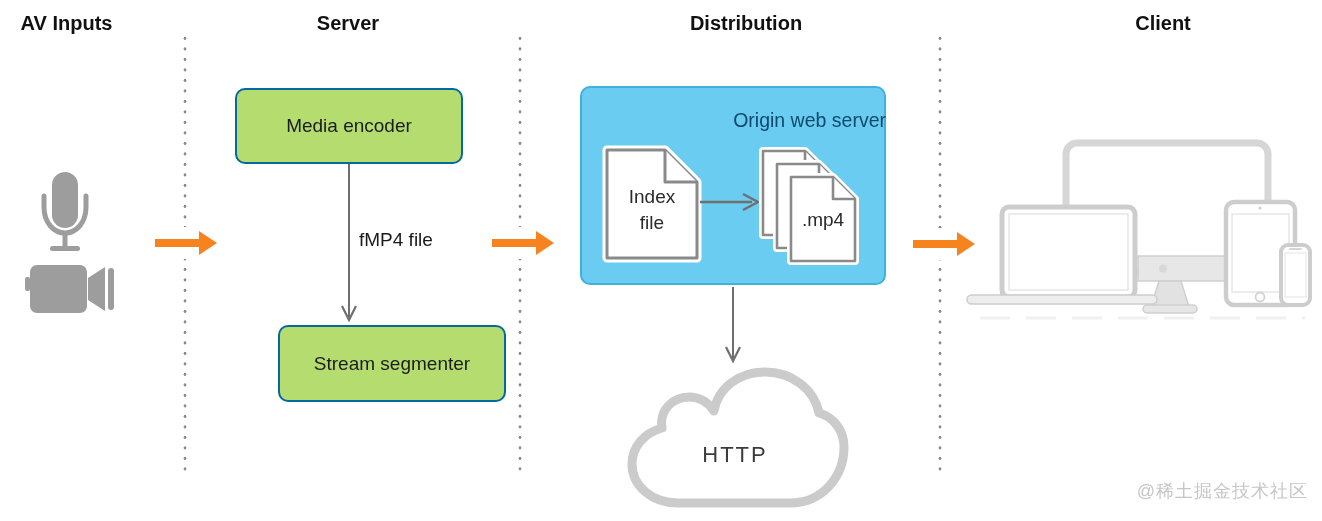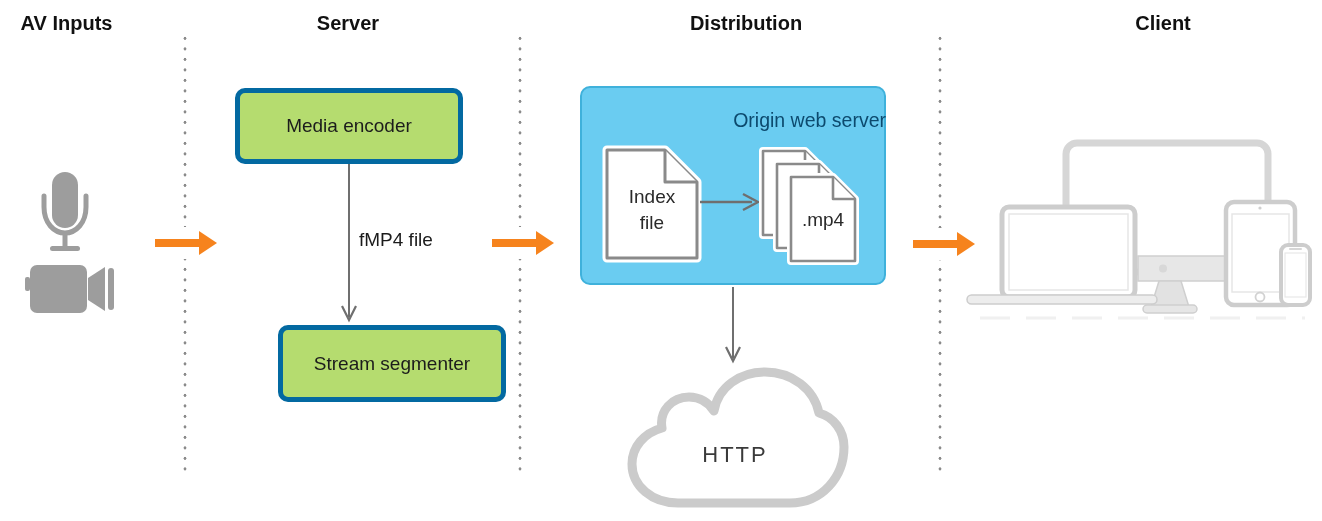--- a/index.html
+++ b/index.html
@@ -34,21 +34,21 @@
   .oarrow .head {
     width: 0; height: 0;
     border-left: 18px solid #f6831d;
     border-top: 12px solid rgba(0,0,0,0);
     border-bottom: 12px solid rgba(0,0,0,0);
   }
 
   
   .greenbox {
     position: absolute; width: 228px;
-    background: #b5dc6f; border: 5px solid #0369a1; border-radius: 10px;
+    background: #b5dc6f; border: 2px solid #0369a1; border-radius: 10px;
     display: flex; align-items: center; justify-content: center;
     font-size: 19px; color: #1c1c1c;
   }
 
   
   .bluebox {
     position: absolute; left: 580px; top: 86px; width: 306px; height: 199px;
     background: #6accf1; border: 2px solid #3fb1db; border-radius: 10px;
   }
   .bluebox-title {
@@ -211,14 +211,15 @@
 
     <g>
       <rect x="321" y="110" width="29" height="60" rx="7" fill="#ffffff" stroke="#cdcdcd" stroke-width="4"></rect>
       <rect x="325" y="118" width="21" height="44" fill="#ffffff" stroke="#e8e8e8" stroke-width="1.2"></rect>
       <line x1="330" y1="114" x2="341" y2="114" stroke="#d6d6d6" stroke-width="2" stroke-linecap="round"></line>
     </g>
 
     <line x1="20" y1="183" x2="345" y2="183" stroke="#f0f0f0" stroke-width="3" stroke-dasharray="30 16"></line>
   </svg>
 
+  <div class="watermark">@稀土掘金技术社区</div>
 
 </div>
 
 </body></html>

